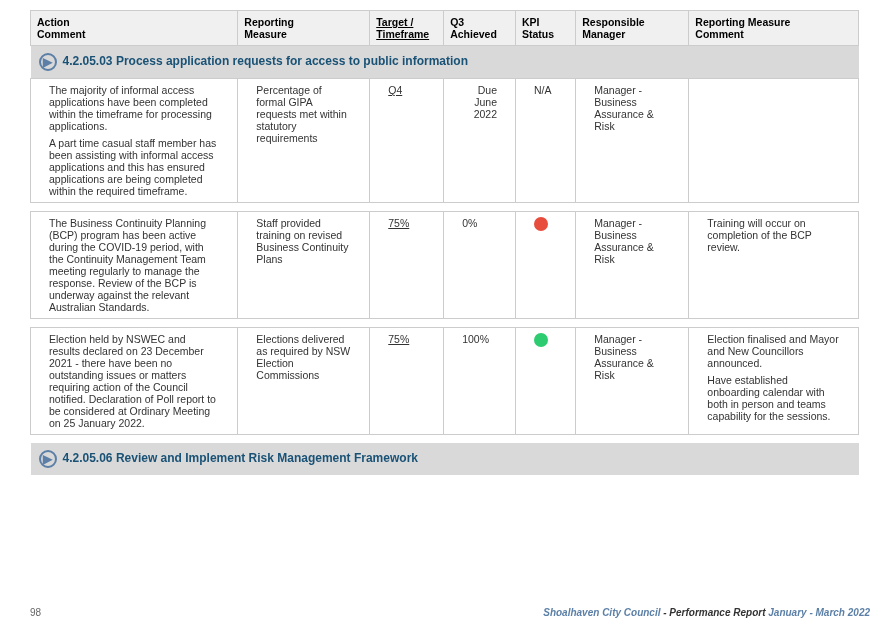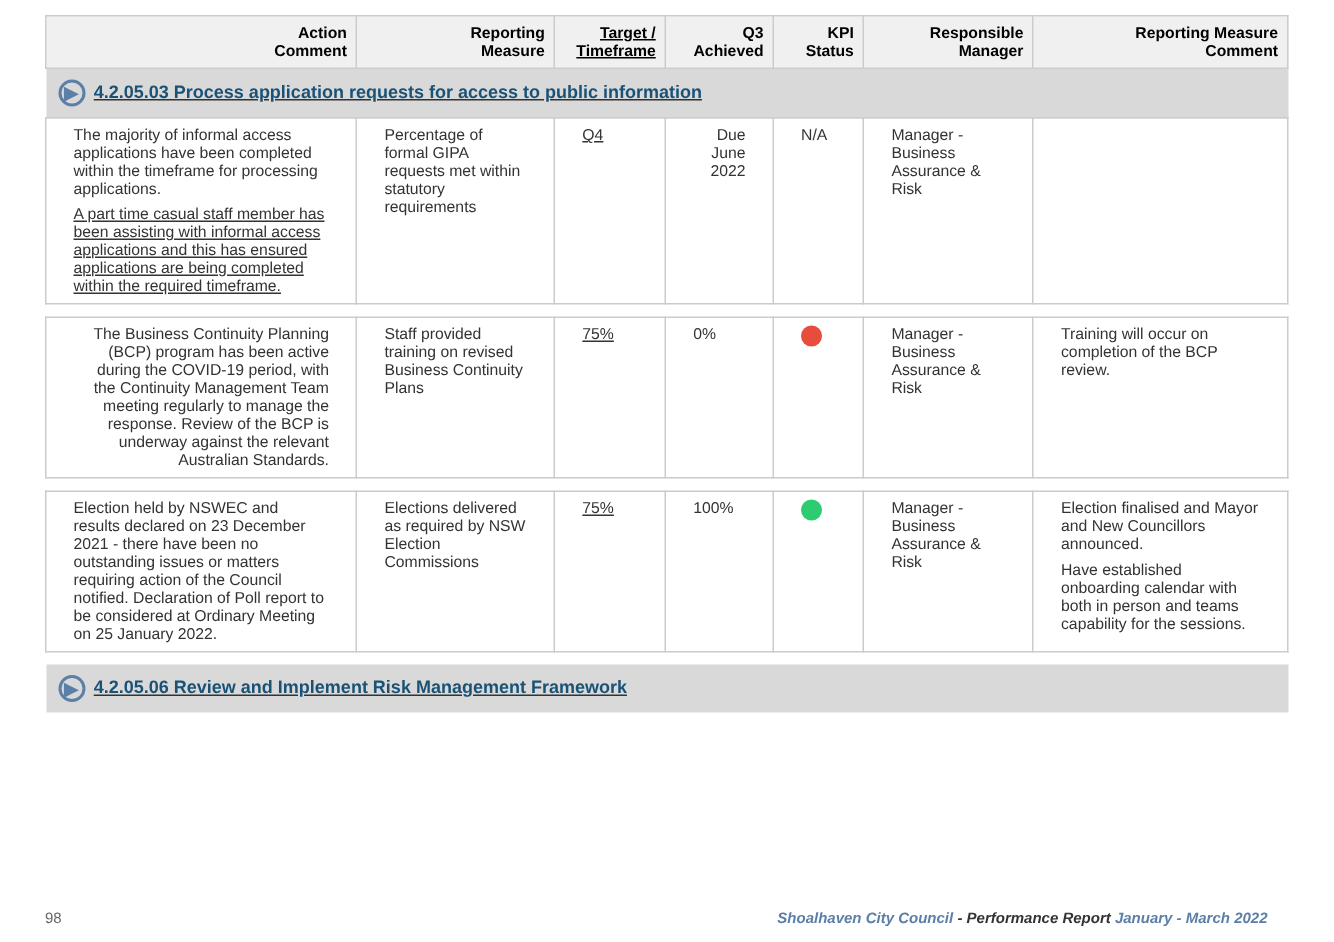--- a/index.html
+++ b/index.html
@@ -16,33 +16,32 @@
     table {
       width: 100%;
       border-collapse: collapse;
       margin-bottom: 8px;
     }
 
     .header-row th {
       background: #f0f0f0;
       border: 1px solid #ccc;
       padding: 5px 6px;
-      text-align: right;
+      text-align: left;
       font-weight: bold;
       font-size: 10.5px;
       vertical-align: top;
     }
 
     .section-header td {
       background: #d9d9d9;
       padding: 7px 8px;
       font-size: 11.5px;
       font-weight: bold;
       color: #333;
-      text-decoration: underline;
     }
 
     .section-header .section-icon {
       display: inline-block;
       width: 18px;
       height: 18px;
       border-radius: 50%;
       border: 2px solid #5b7fa6;
       color: #5b7fa6;
       text-align: center;
@@ -92,21 +91,21 @@
 
     .spacer-row td {
       padding: 4px;
       border: none;
     }
 
     .footer {
       position: absolute;
       bottom: 10px;
       left: 30px;
-      right: 44px;
+      right: 19px;
       display: flex;
       justify-content: space-between;
       font-size: 10px;
       color: #666;
     }
 
     .footer .page-num {
       color: #666;
     }
 
@@ -135,39 +134,39 @@
       <th class="col-comment">Reporting Measure<br>Comment</th>
     </tr>
   </thead>
   <tbody id="table-body">
   <tr class="section-header">
         <td colspan="7"><span class="section-icon">▶</span><span class="section-text">4.2.05.03 Process application requests for access to public information</span></td>
       </tr>
       <tr class="data-row">
         <td class="col-action">
           <p style="margin-bottom: 5px;">The majority of informal access applications have been completed within the timeframe for processing applications.</p>
-          <p style="margin-bottom: 0px; text-decoration: underline;">A part time casual staff member has been assisting with informal access applications and this has ensured applications are being completed within the required timeframe.</p>
+          <p style="margin-bottom: 0px;">A part time casual staff member has been assisting with informal access applications and this has ensured applications are being completed within the required timeframe.</p>
         </td>
         <td class="col-reporting">Percentage of formal GIPA requests met within statutory requirements</td>
         <td class="col-target">Q4</td>
         <td class="col-q3" style="white-space: pre-line; text-align: right;">Due
 June
 2022</td>
         <td class="col-kpi">N/A</td>
         <td class="col-manager" style="white-space: pre-line;">Manager -
 Business
 Assurance &amp; Risk</td>
         <td class="col-comment"></td>
       </tr>
       <tr class="spacer-row">
         <td colspan="7" style="height: 6px;"></td>
       </tr>
       <tr class="data-row">
         <td class="col-action">
-          <p style="margin-bottom: 0px; text-align: right;">The Business Continuity Planning (BCP) program has been active during the COVID-19 period, with the Continuity Management Team meeting regularly to manage the response. Review of the BCP is underway against the relevant Australian Standards.</p>
+          <p style="margin-bottom: 0px;">The Business Continuity Planning (BCP) program has been active during the COVID-19 period, with the Continuity Management Team meeting regularly to manage the response. Review of the BCP is underway against the relevant Australian Standards.</p>
         </td>
         <td class="col-reporting">Staff provided training on revised Business Continuity Plans</td>
         <td class="col-target">75%</td>
         <td class="col-q3" style="white-space: pre-line;">0%</td>
         <td class="col-kpi"><span class="kpi-dot red"></span></td>
         <td class="col-manager" style="white-space: pre-line;">Manager -
 Business
 Assurance &amp; Risk</td>
         <td class="col-comment">
           <p style="margin-bottom: 0px;">Training will occur on completion of the BCP review.</p>

